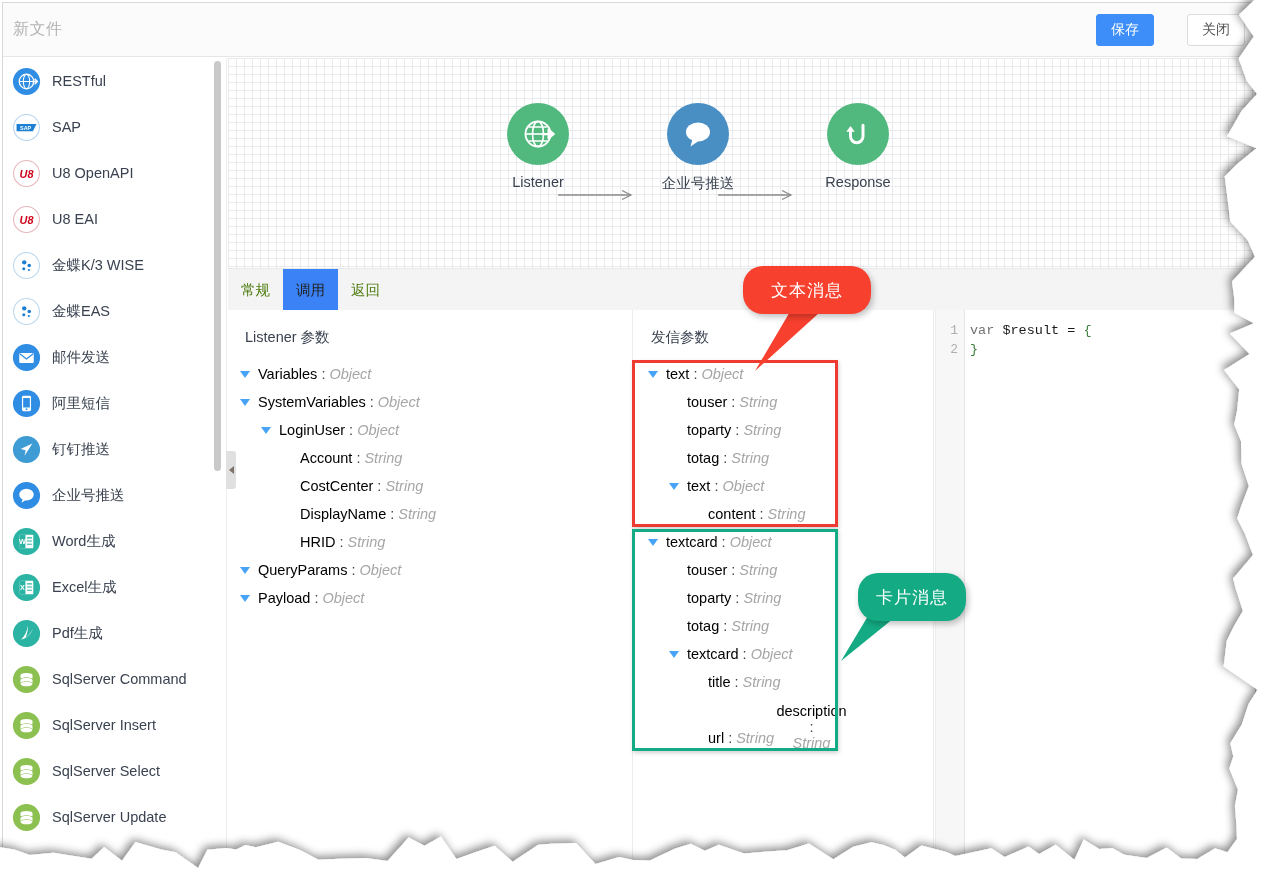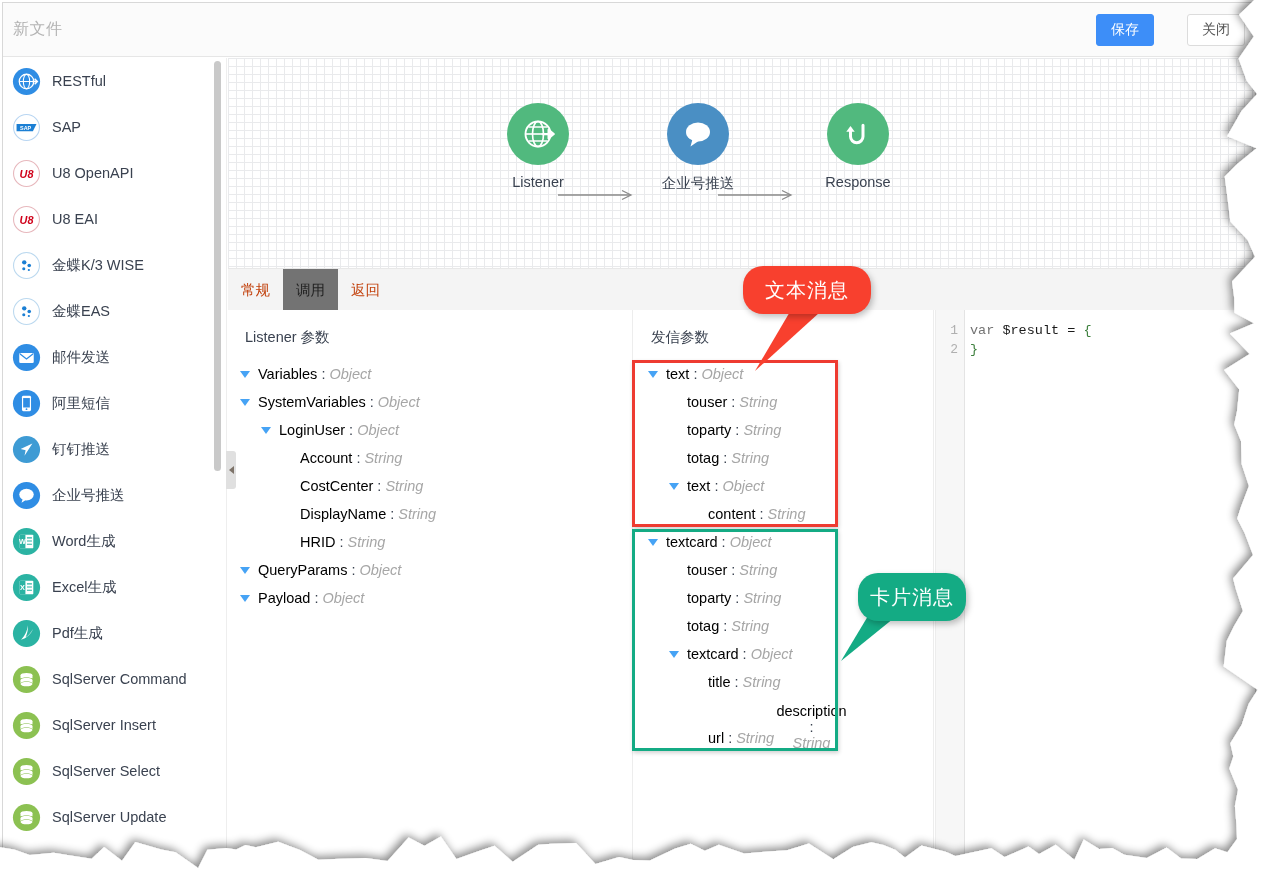--- a/index.html
+++ b/index.html
@@ -151,24 +151,24 @@
     height: 42px;
     background: #f4f4f4;
     border-top: 1px solid #e8e8e8;
   }
   .tab {
     position: relative;
     float: left;
     height: 42px; min-width: 54px;
     padding: 0 13px;
     display: flex; align-items: center; justify-content: center;
-    font-size: 14.5px; color: #c2410c;
+    font-size: 14.5px; color: #4d7c0f;
     cursor: pointer;
   }
-  .tab.active { background: #737373; color: #222; font-family: Liberation Serif, serif; }
+  .tab.active { background: #3b82f6; color: #222; font-family: Liberation Serif, serif; }
 
   
   .panels {
     position: absolute;
     left: 225px; top: 307px; right: 0; bottom: 0;
     background: #fff;
   }
   .pane {
     position: absolute; top: 0; bottom: 0;
     background: #fff;
@@ -213,21 +213,21 @@
     pointer-events: none;
     box-shadow: 1px 2px 4px rgba(0,0,0,.18);
   }
   .annbox.green { border-color: #14ab84; }
 
   
   .callout {
     position: absolute;
     border-radius: 20px;
     color: #fff;
-    font-size: 20px;
+    font-size: 17px;
     display: flex; align-items: center; justify-content: center;
     box-shadow: 2px 3px 6px rgba(0,0,0,.25);
     z-index: 60;
     letter-spacing: 1px;
   }
   .callout.red   { background: #f8402e; }
   .callout.green { background: #14ab84; }
   .callout-tail { position: absolute; z-index: 59; }
 
   

